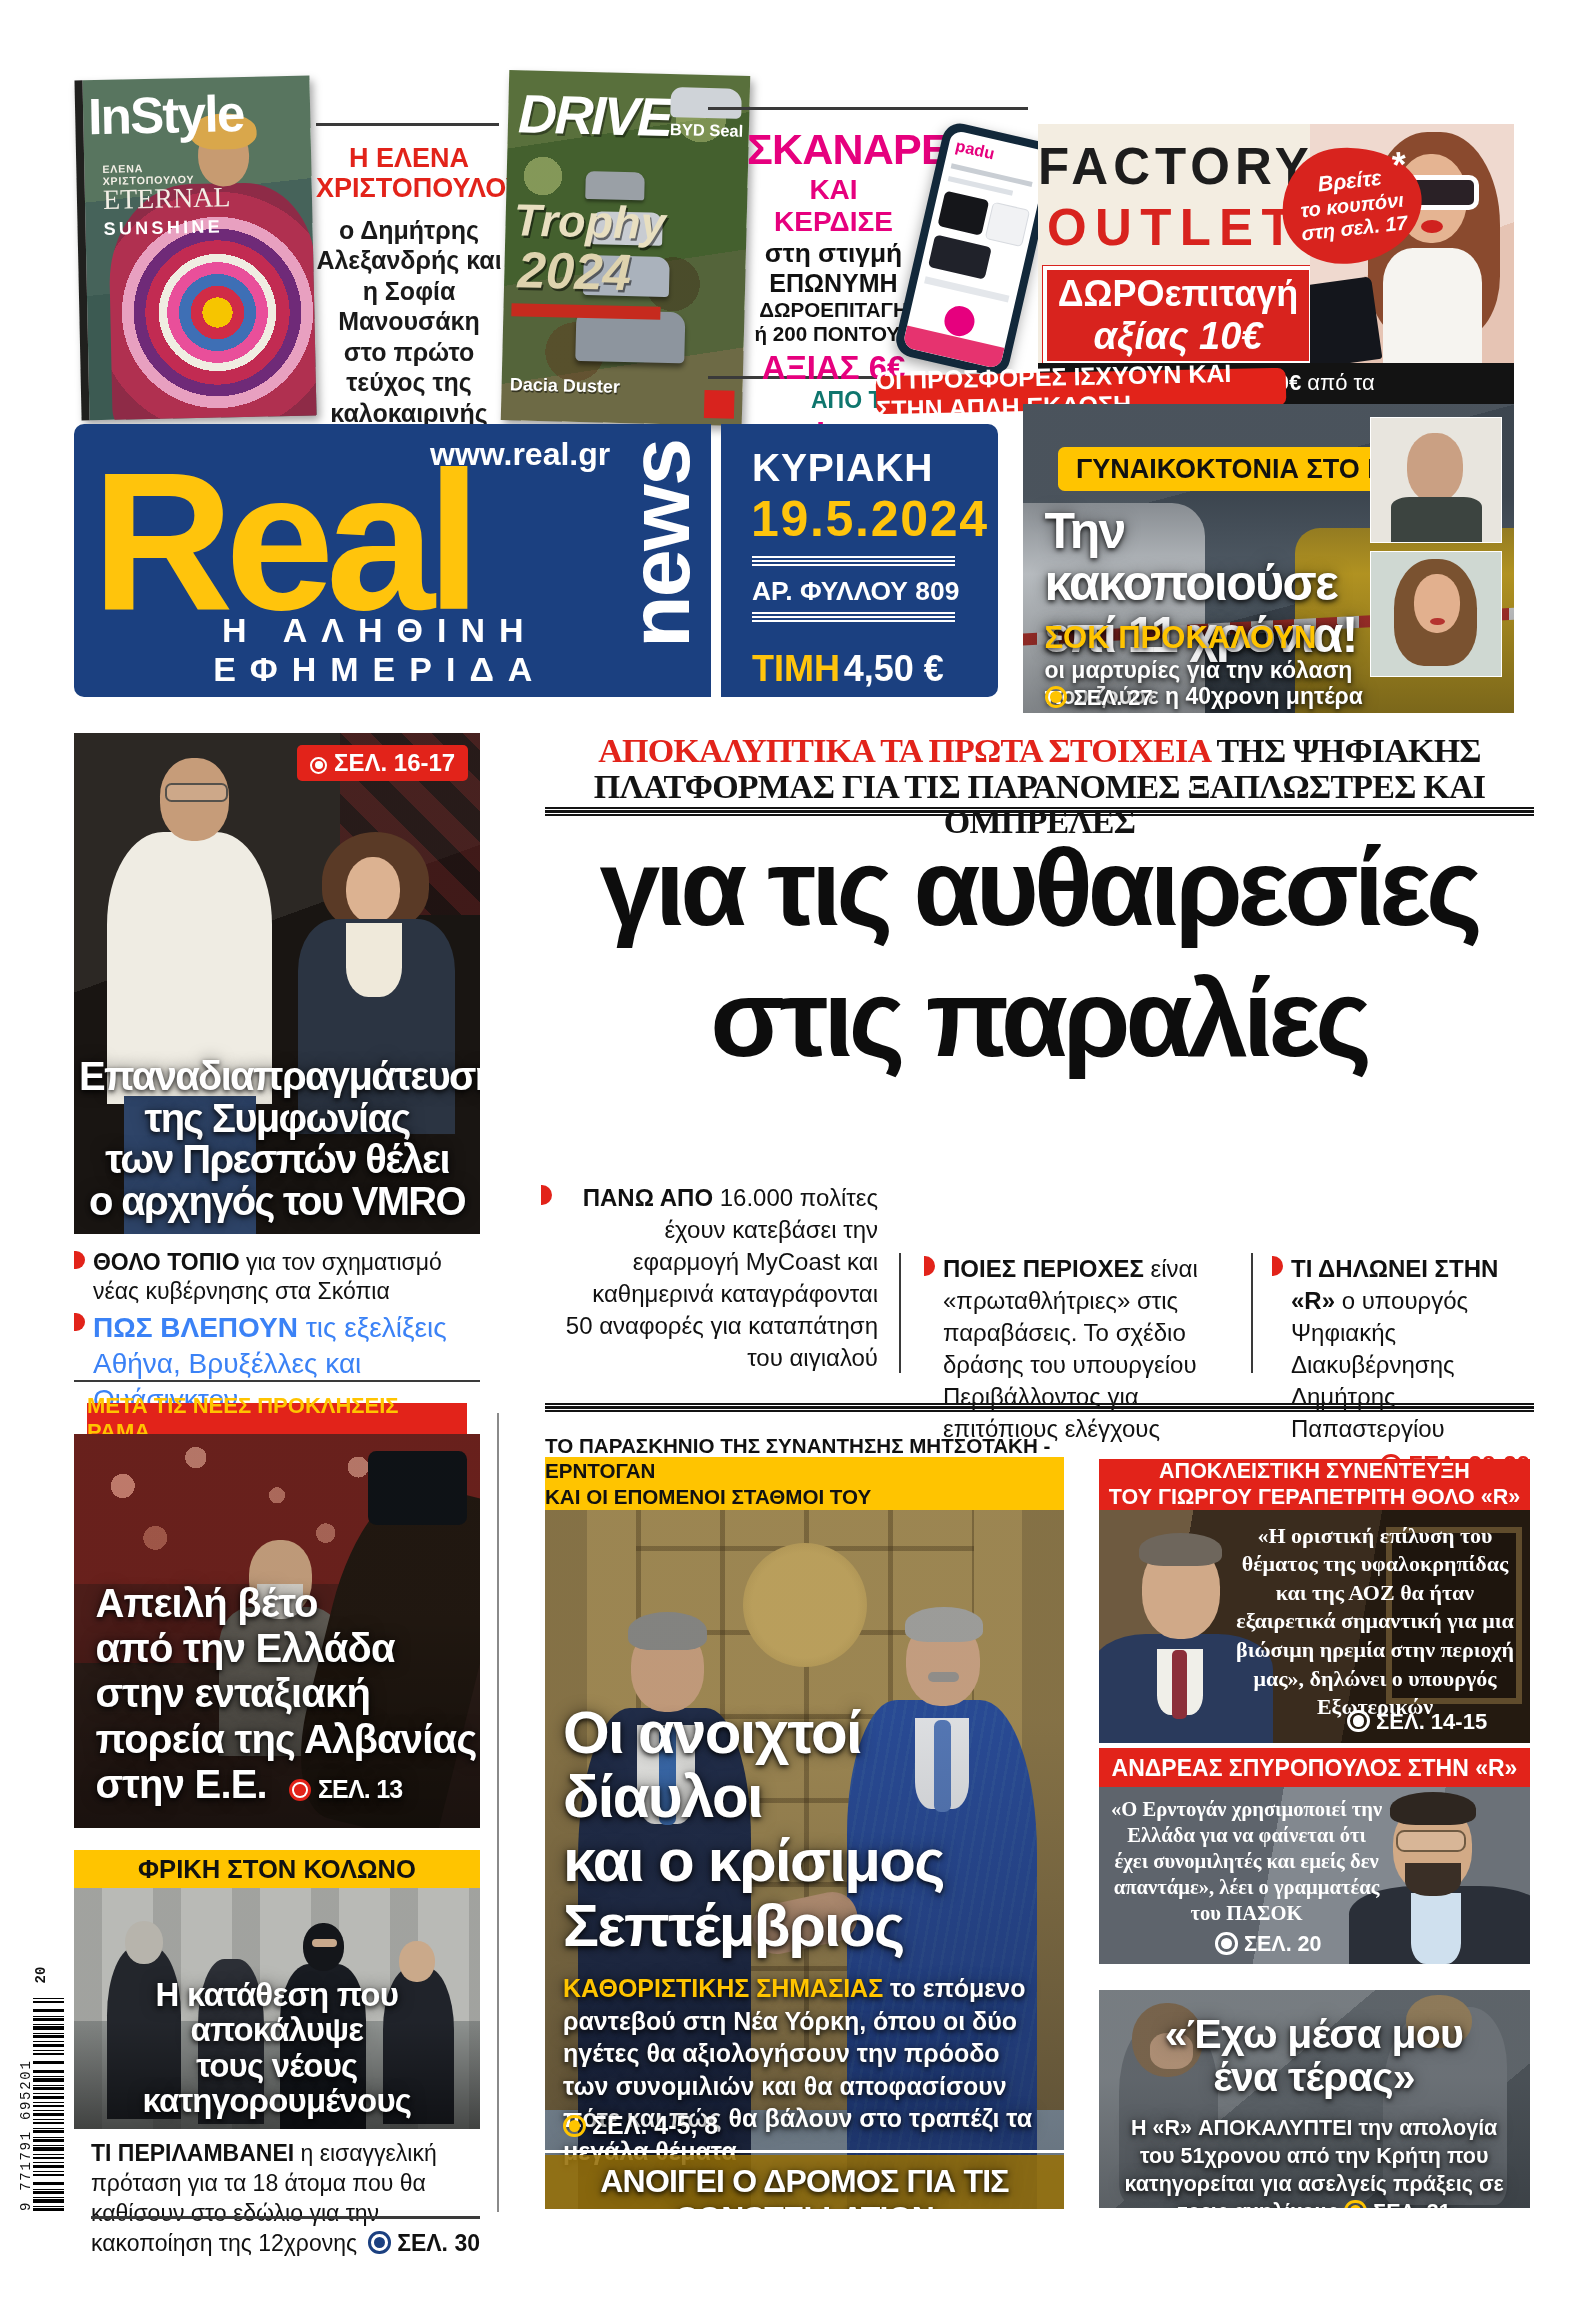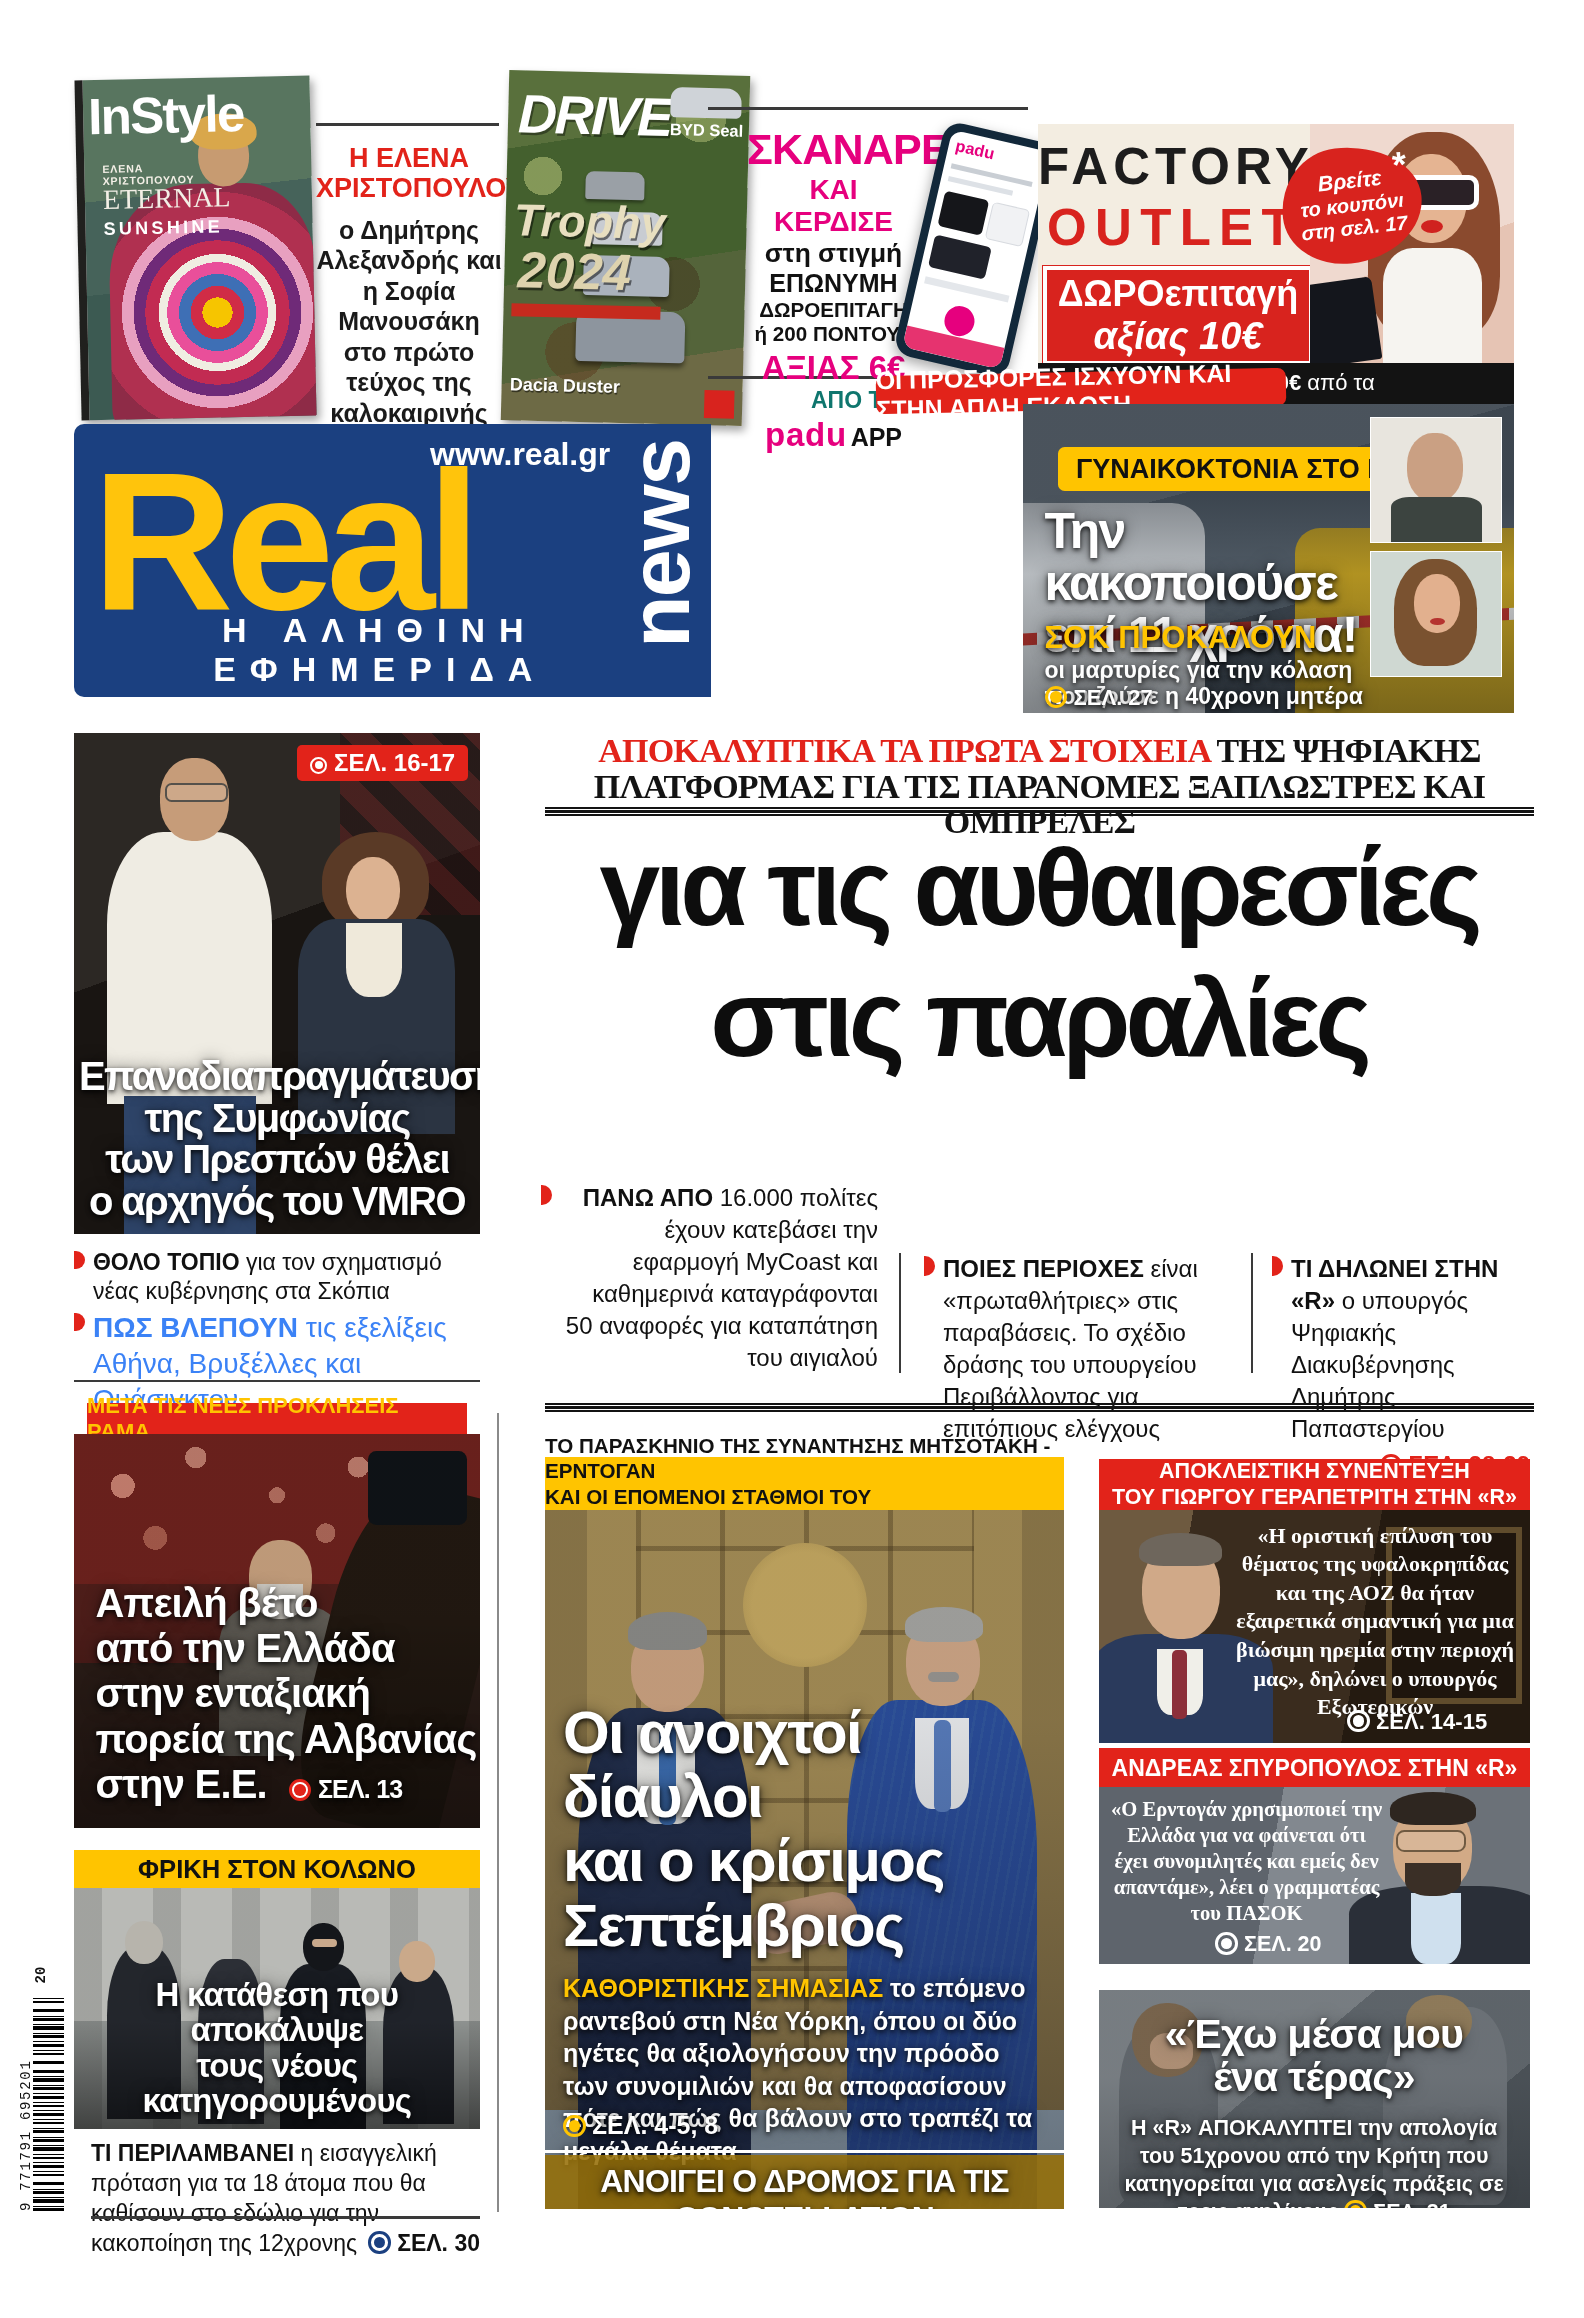--- a/index.html
+++ b/index.html
@@ -135,20 +135,31 @@
   <div class="abs banner-red" style="left:876px;top:372px;width:410px;height:38px;border-radius:8.3px;transform:rotate(-1.2deg);font-size:25px;">
     <span>ΟΙ ΠΡΟΣΦΟΡΕΣ ΙΣΧΥΟΥΝ ΚΑΙ ΣΤΗΝ ΑΠΛΗ ΕΚΔΟΣΗ</span>
   </div>
 
   <div class="abs blue" style="left:74px;top:424px;width:637px;height:273px;border-radius:10px 0 0 10px;">
     <div class="abs b" style="left:356px;top:11.6px;color:#fff;font-size:32px;">www.real.gr</div>
     <div class="abs logo-real" style="left:18px;top:28px;">Real</div>
     <div class="abs news-vert" style="right:1.7px;top:3.3px;height:221px;">news</div>
     <div class="abs tagline ctr" style="left:0;bottom:8.3px;width:96%;">Η ΑΛΗΘΙΝΗ ΕΦΗΜΕΡΙΔΑ</div>
   </div>
+  <div class="abs blue" style="left:721px;top:424px;width:277px;height:273px;border-radius:0 10px 10px 0;">
+    <div class="abs b" style="left:31px;top:21.5px;color:#fff;font-size:39px;letter-spacing:0.8px;">ΚΥΡΙΑΚΗ</div>
+    <div class="abs b" style="left:30px;top:66px;color:#ffc40c;font-size:50px;letter-spacing:1.7px;">19.5.2024</div>
+    <div class="abs wlines" style="left:31px;top:132px;width:203px;"></div>
+    <div class="abs b" style="left:31px;top:152px;color:#fff;font-size:26.4px;">ΑΡ. ΦΥΛΛΟΥ 809</div>
+    <div class="abs wlines" style="left:31px;top:188px;width:203px;"></div>
+    <div class="abs" style="left:31px;top:224px;">
+      <span class="b" style="color:#ffc40c;font-size:36px;">ΤΙΜΗ</span>
+      <span class="b" style="color:#fff;font-size:36px;">4,50 €</span>
+    </div>
+  </div>
 
   <div class="abs" style="left:1023px;top:404px;width:491px;height:309px;background:linear-gradient(165deg,#77828c 0 30%,#5e6a75 30% 62%,#4a545e 62% 100%);overflow:hidden;">
     <div class="abs" style="left:-16.5px;top:99px;width:198px;height:215px;background:#dfe3e6;border-radius:15px 33px 5px 5px;"></div>
     <div class="abs" style="left:272px;top:124px;width:231px;height:198px;background:#d8b021;border-radius:25px 13.2px 0 0;"></div>
     <div class="abs" style="left:-8.3px;top:216px;width:528px;height:11.6px;background:repeating-linear-gradient(90deg,#c9352c 0 21.5px,#f2f2f2 21.5px 43px);transform:rotate(-3deg);"></div>
     <div class="abs" style="inset:0;background:linear-gradient(180deg,rgba(20,26,34,.45) 0 30%,rgba(20,26,34,.2) 55%,rgba(10,14,18,.45) 100%);"></div>
     <div class="abs b" style="left:35px;top:43px;background:#ffc400;color:#111;font-size:27px;padding:6.6px 18px;border-radius:6.6px;">ΓΥΝΑΙΚΟΚΤΟΝΙΑ ΣΤΟ ΜΕΝΙΔΙ</div>
     <div class="abs b shadow" style="left:21.5px;top:101px;width:347px;color:#fff;font-size:50px;line-height:1.04;letter-spacing:-1.7px;">
       <div>Την κακοποιούσε</div>
       <div>επί 11 χρόνια!</div>
@@ -336,21 +347,21 @@
     </div>
     <div class="abs" style="left:0;top:640px;width:100%;height:2.5px;background:#fff;"></div>
     <div class="abs ctr" style="left:0;top:645px;width:100%;height:120px;background:rgba(150,112,8,.88);">
       <div class="b shadow" style="color:#fff;font-size:32px;margin-top:8.3px;letter-spacing:-0.8px;">ΑΝΟΙΓΕΙ Ο ΔΡΟΜΟΣ ΓΙΑ ΤΙΣ CONSTELLATION</div>
 
     </div>
   </div>
 
   <div class="abs banner-red" style="left:1099px;top:1459px;width:431px;height:51px;flex-direction:column;font-size:21.5px;line-height:1.2;">
     <div>ΑΠΟΚΛΕΙΣΤΙΚΗ ΣΥΝΕΝΤΕΥΞΗ</div>
-    <div>ΤΟΥ ΓΙΩΡΓΟΥ ΓΕΡΑΠΕΤΡΙΤΗ ΣΤΗΝ «R»</div>
+    <div>ΤΟΥ ΓΙΩΡΓΟΥ ΓΕΡΑΠΕΤΡΙΤΗ ΘΟΛΟ «R»</div>
   </div>
   <div class="abs" style="left:1099px;top:1510px;width:431px;height:233px;background:linear-gradient(100deg,#6e5a40 0 20%,#3a2c1e 20% 60%,#241a10 60% 100%);overflow:hidden;">
     <div class="abs" style="right:8.3px;top:16.5px;width:124px;height:165px;border:6.6px solid #7a6238;background:#1c140c;opacity:.7;"></div>
     <div class="abs" style="left:-8.3px;top:124px;width:182px;height:116px;background:#2a3a5c;border-radius:30% 30% 0 0;"></div>
     <div class="abs" style="left:58px;top:139px;width:46px;height:66px;background:#f0efe9;border-radius:0 0 30% 30%;"></div>
     <div class="abs" style="left:73px;top:140px;width:15px;height:69px;background:#8c2f3a;border-radius:5px;"></div>
     <div class="abs" style="left:43px;top:33px;width:78px;height:96px;background:#d0a988;border-radius:46%;"></div>
     <div class="abs" style="left:40px;top:23px;width:83px;height:33px;background:#6e665c;border-radius:50% 50% 30% 30%;"></div>
     <div class="abs serifq ctr" style="left:129px;top:11.6px;width:294px;font-size:22px;line-height:1.3;">«Η οριστική επίλυση του θέματος της υφαλοκρηπίδας και της ΑΟΖ θα ήταν εξαιρετικά σημαντική για μια βιώσιμη ηρεμία στην περιοχή μας», δηλώνει ο υπουργός Εξωτερικών</div>
     <div class="abs b" style="left:248px;bottom:8.3px;color:#fff;font-size:22px;">

